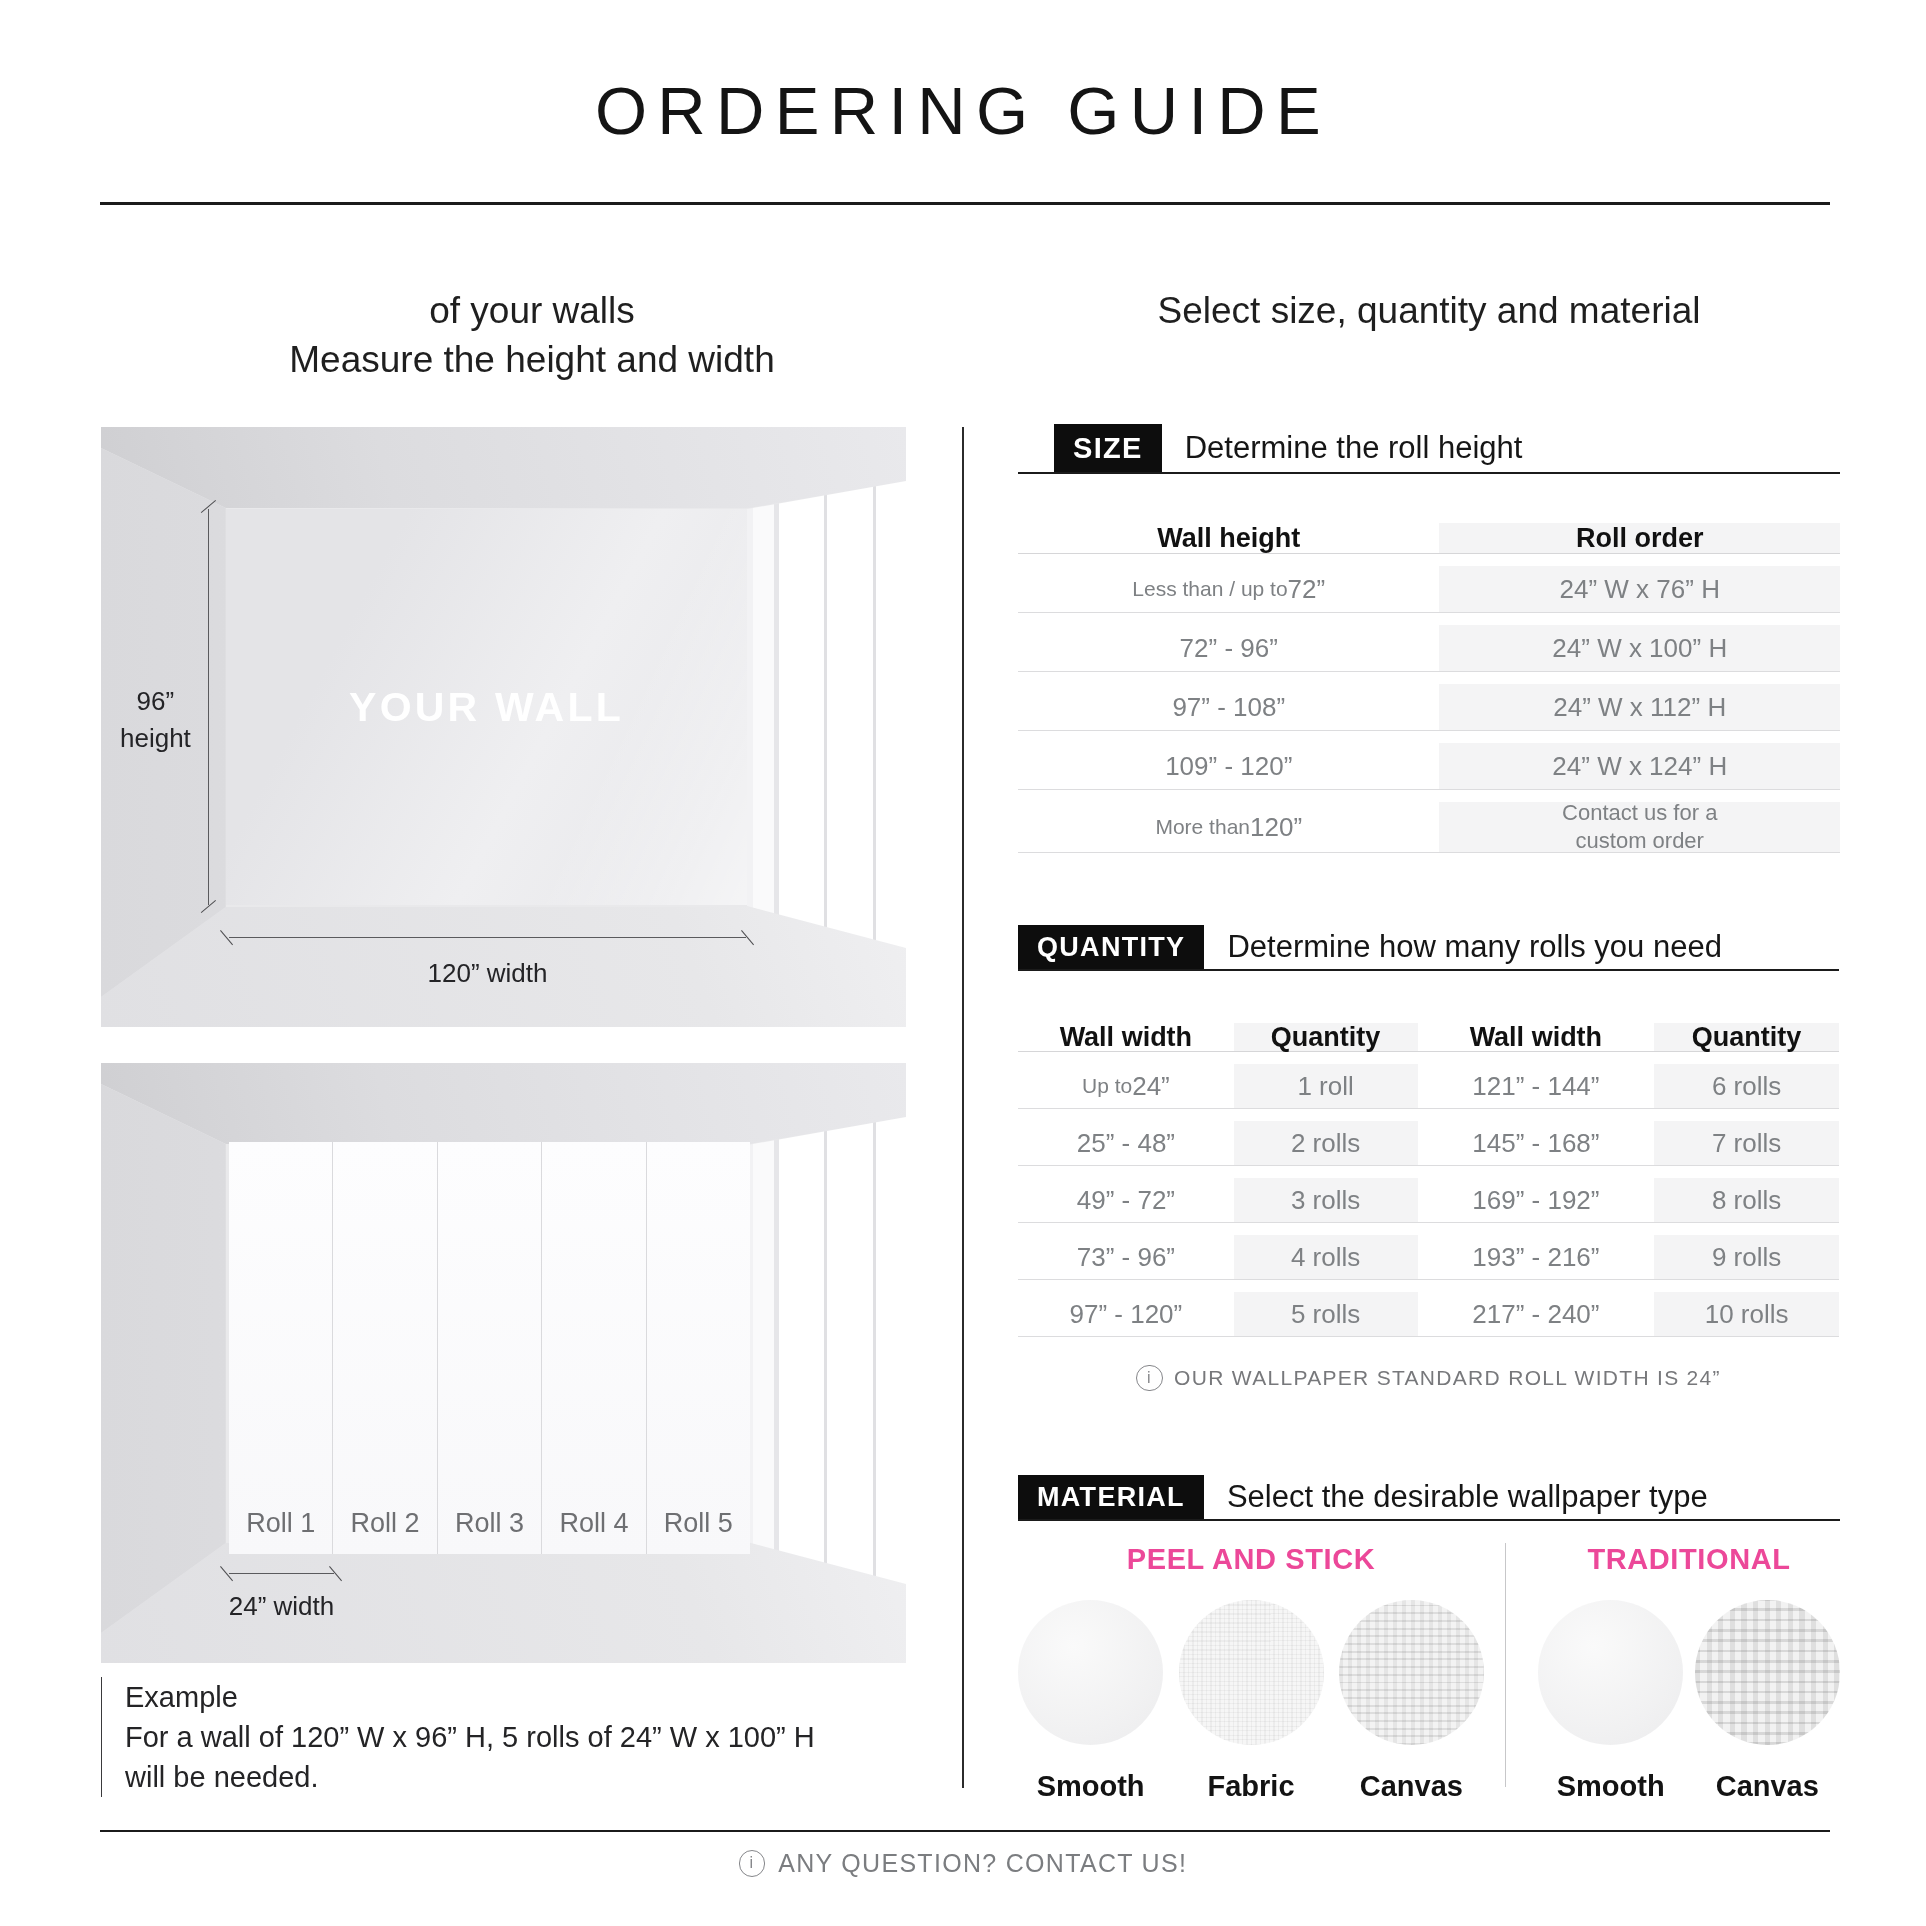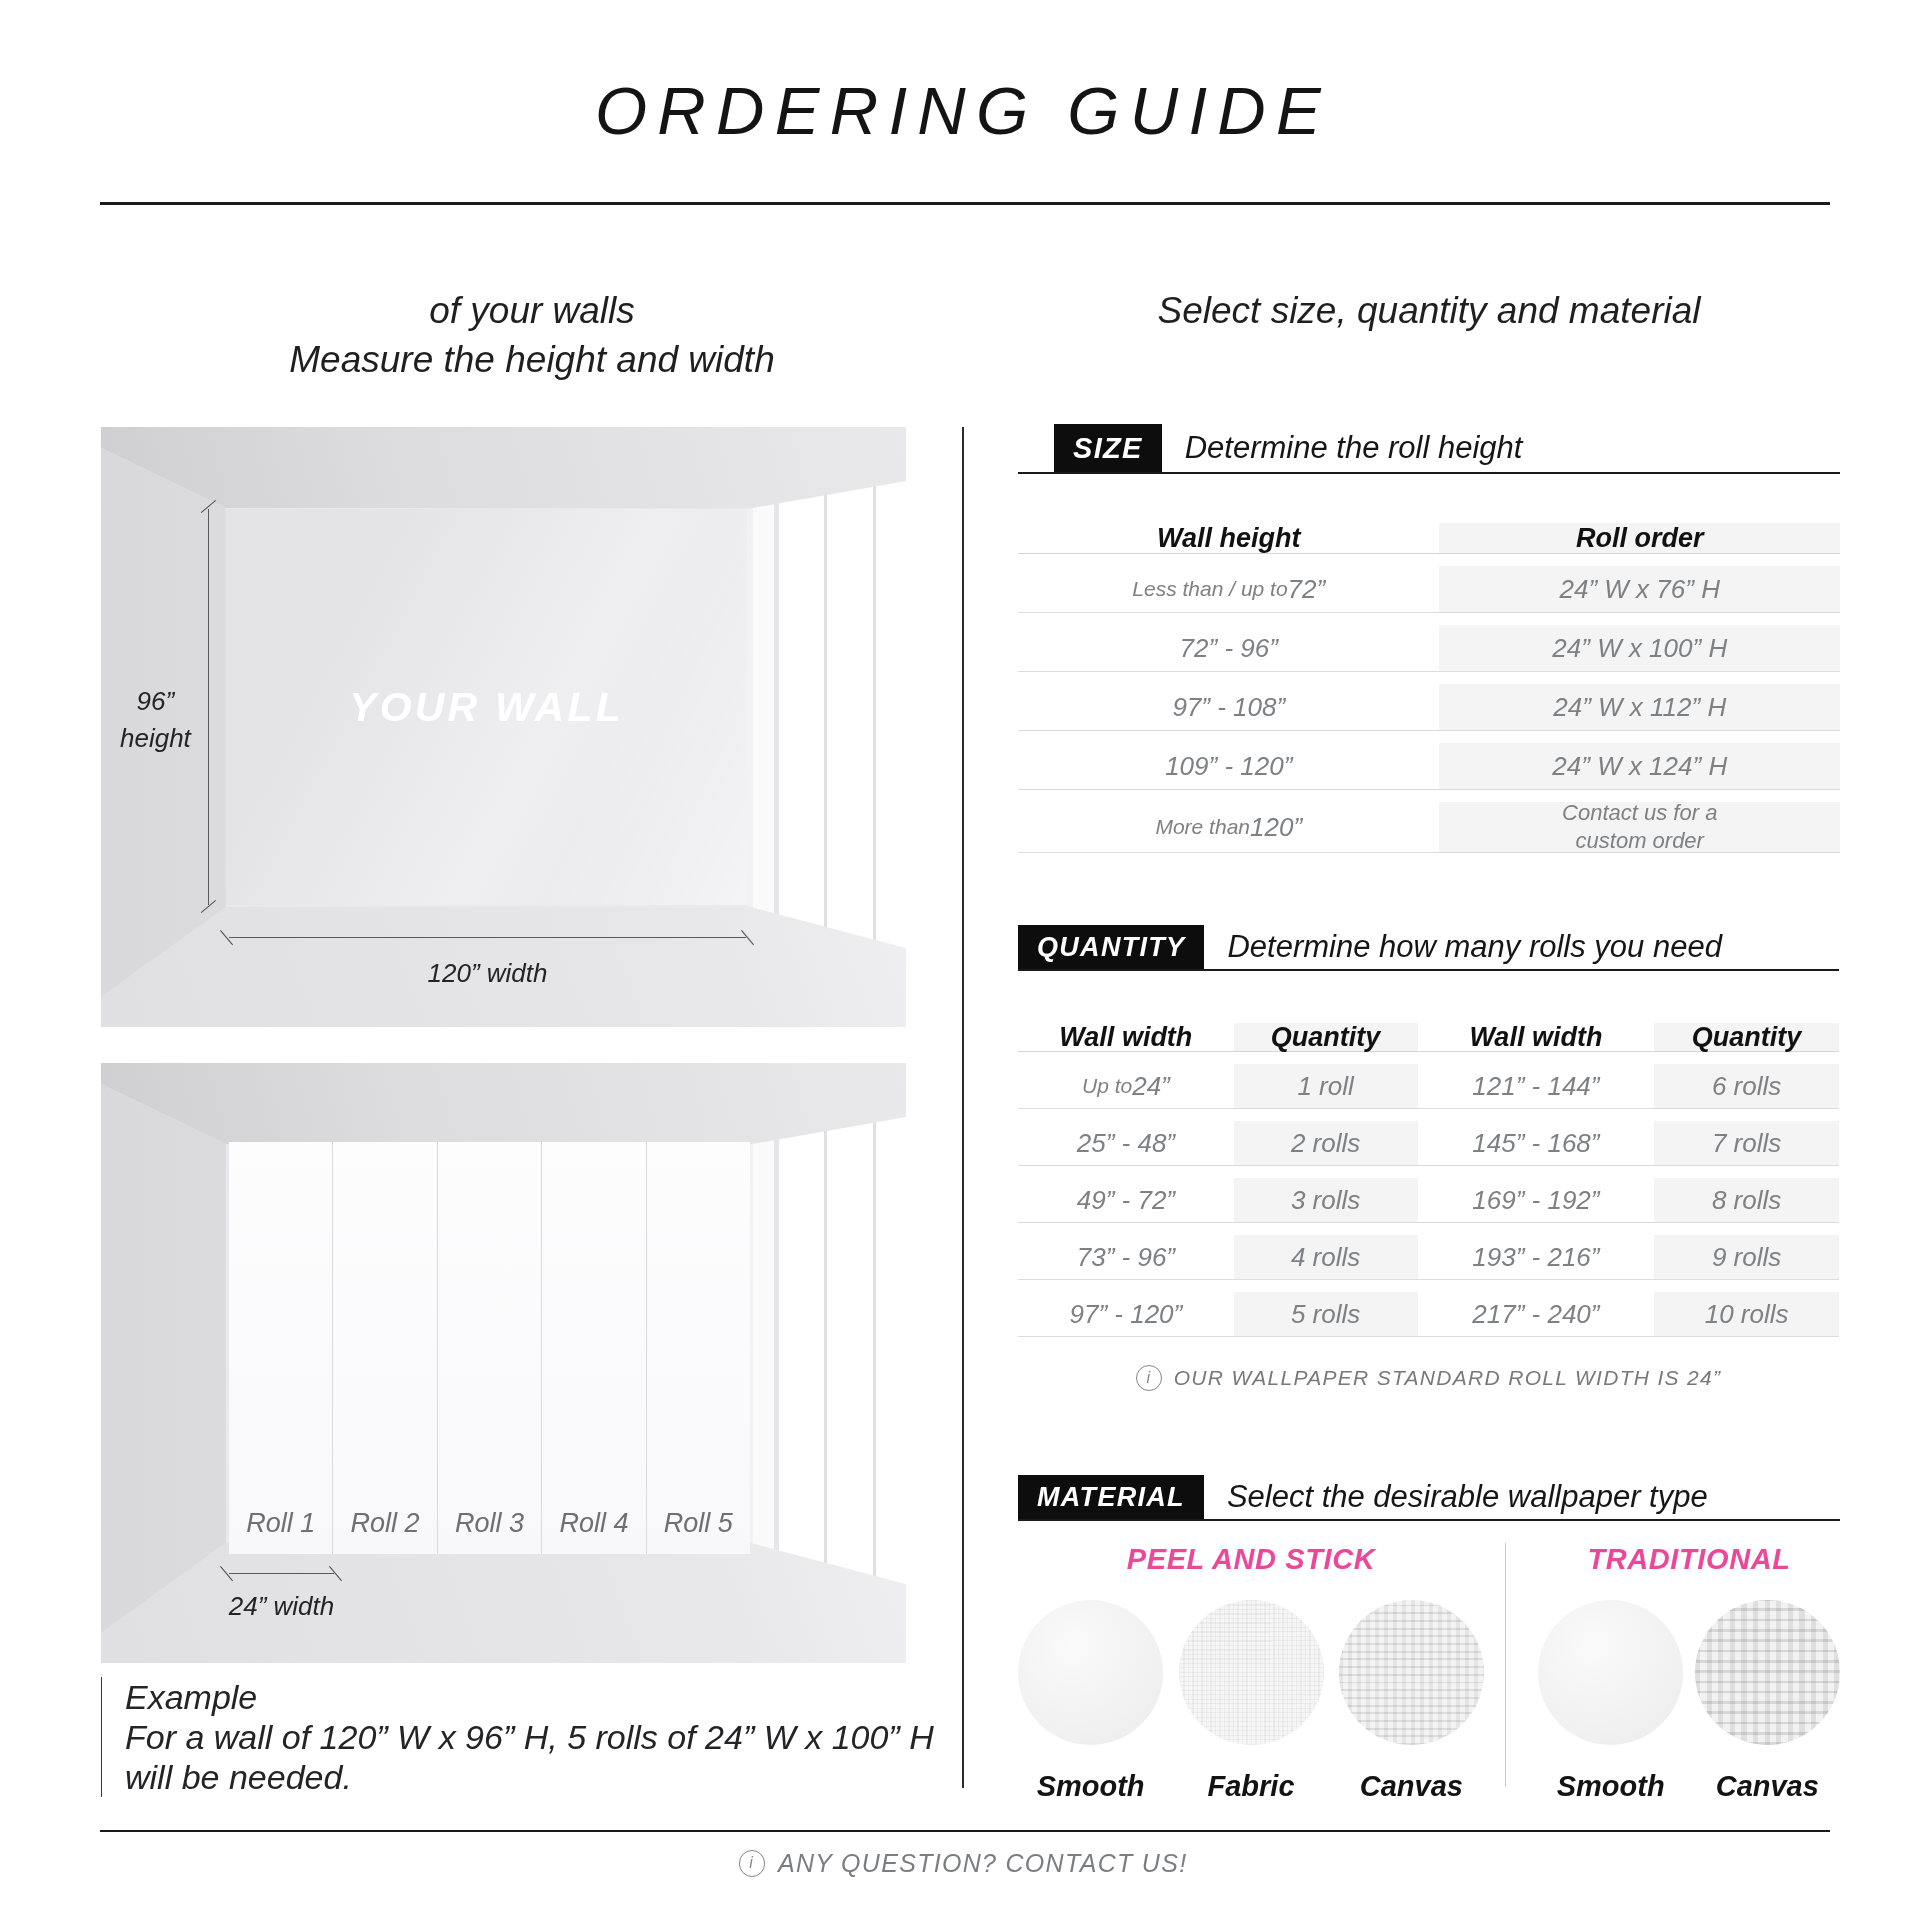--- a/index.html
+++ b/index.html
@@ -1,17 +1,17 @@
 <!DOCTYPE html>
 <html style="font-size:10.3px"><head>
 <meta charset="utf-8">
 <style>
   html,body{margin:0;padding:0;background:#ffffff;}
   #page{position:relative;width:1926px;height:1926px;background:#ffffff;overflow:hidden;
-        font-family:"Liberation Sans",sans-serif;color:#1b1b1b;font-style:italic;}
+        font-family:"Liberation Sans",sans-serif;color:#1b1b1b;}
 
   
   .page-title{position:absolute;top:72px;left:0;width:1926px;text-align:center;
     font-size:67px;font-weight:300;letter-spacing:10.3px;color:#141414;}
   .top-rule{position:absolute;top:202px;left:100px;width:1730px;height:2.6px;background:#1b1b1b;}
   .col-heading{position:absolute;top:286px;font-size:37px;font-weight:500;color:#1f1f1f;
     text-align:center;line-height:49px;}
   .col-heading.left{left:100px;width:864px;}
   .col-heading.right{left:1018px;width:822px;}
   .v-divider{position:absolute;left:962px;top:427px;width:1.9px;height:1361px;background:#2b2b2b;}
@@ -49,21 +49,21 @@
     color:#ffffff;font-size:41px;font-weight:700;letter-spacing:3.2px;}
   .panels{position:absolute;left:128px;top:79px;width:521px;height:412px;display:flex;}
   .panel{flex:1;position:relative;background:linear-gradient(180deg,#fdfdfe 0%,#f8f8fa 100%);
     border-right:1.3px solid #dadadd;}
   .panel:last-child{border-right:none;}
   .panel .roll-label{position:absolute;bottom:15.4px;left:0;width:100%;text-align:center;
     color:#6e6f72;font-size:27px;font-weight:400;}
 
   
   .example{position:absolute;left:101px;top:1677px;border-left:1.9px solid #3a3a3c;
-    padding-left:23px;font-size:34px;line-height:40px;color:#242426;}
+    padding-left:23px;font-size:29px;line-height:40px;color:#242426;}
 
   
   .section{position:absolute;left:1018px;width:822px;}
   .sec-head{display:flex;align-items:stretch;border-bottom:2.6px solid #1b1b1b;}
   .badge{display:flex;align-items:center;justify-content:center;background:#0d0d0d;color:#ffffff;
     font-weight:700;letter-spacing:1.3px;padding:0 19px;}
   .sec-sub{margin-left:23px;align-self:center;font-size:31px;font-weight:400;color:#161616;}
   .h70{height:48px;padding-left:36px;} .h70 .badge{font-size:29px;}
   .h64{height:44px;} .h64 .badge{font-size:27px;}
 

